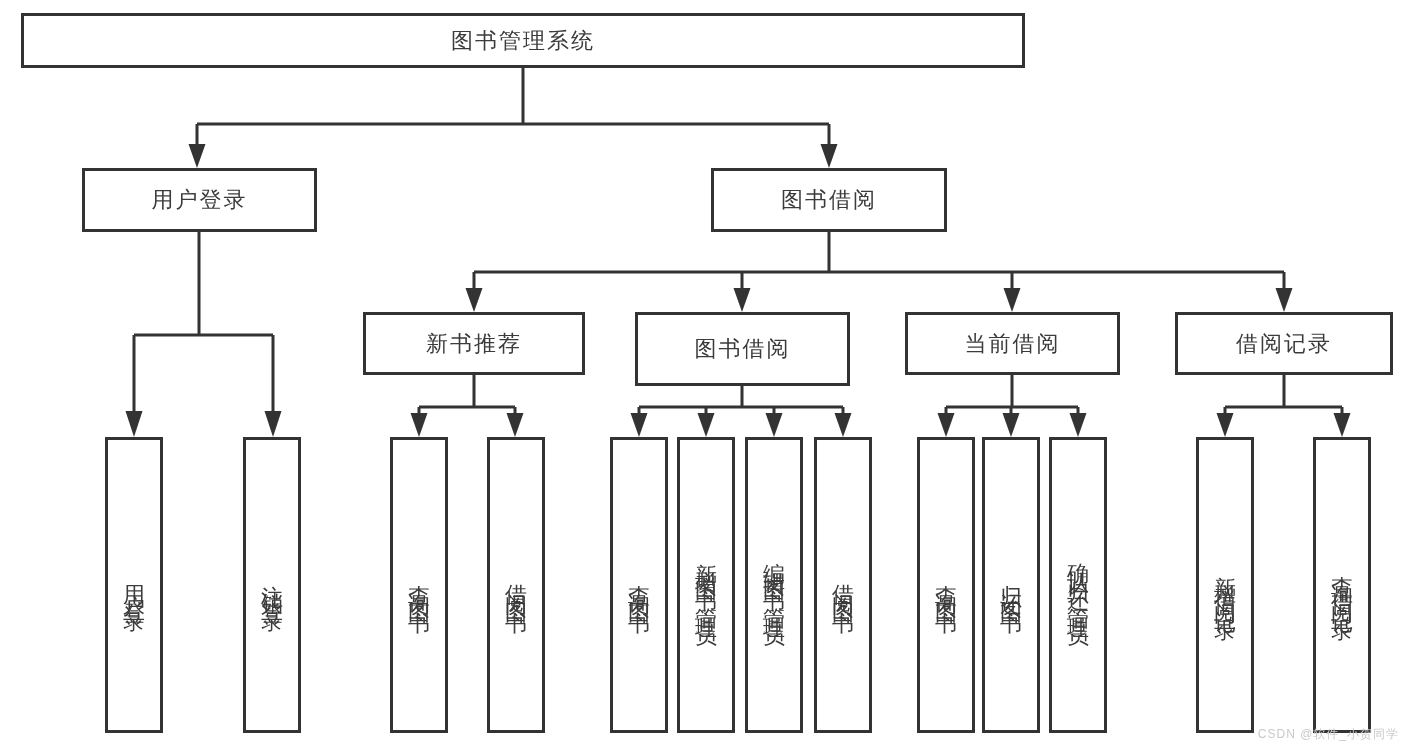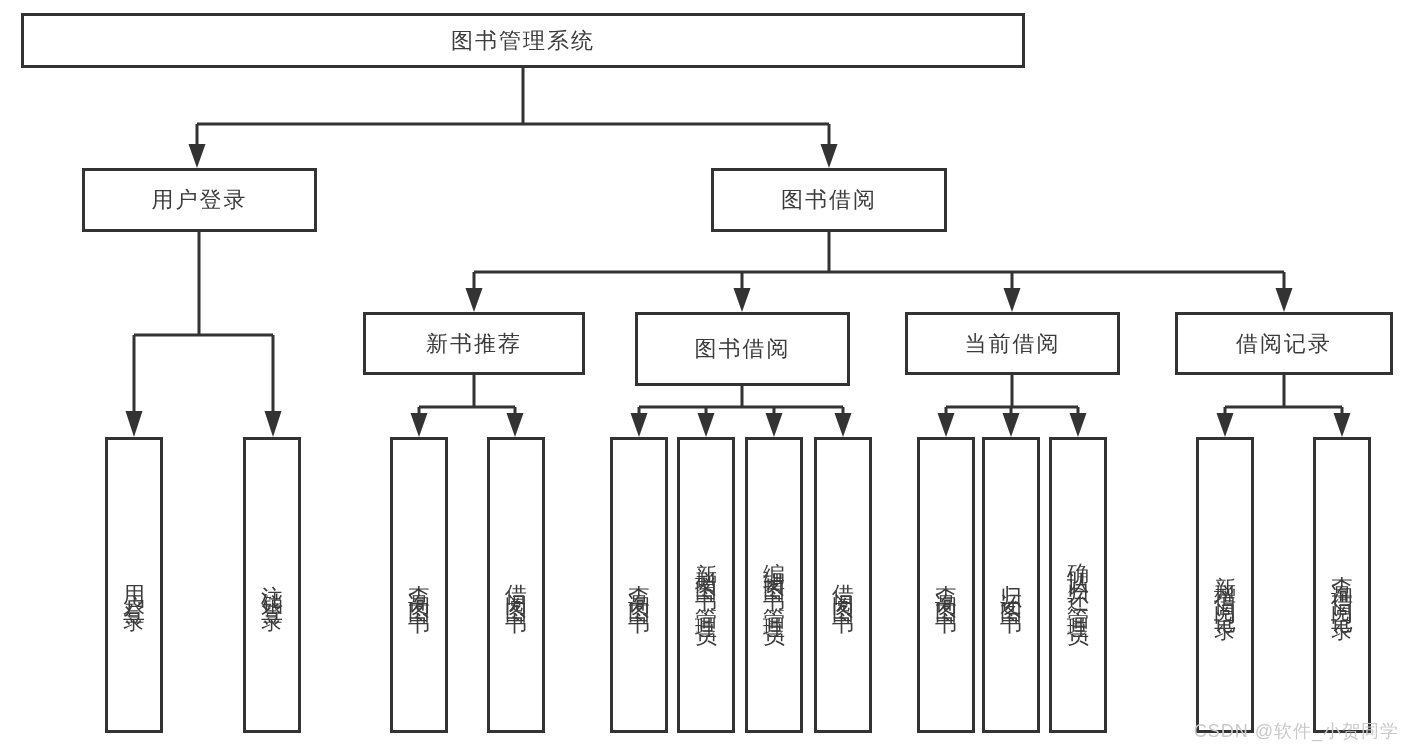--- a/index.html
+++ b/index.html
@@ -56,21 +56,21 @@
   #l-borrow-b{left:814px;}
   #l-query-c{left:917px;}
   #l-return{left:982px;}
   #l-confirm-return{left:1049px;}
   #l-add-record{left:1196px;}
   #l-query-record{left:1313px;}
   .watermark{
     position:absolute;
     right:6px;bottom:4px;
     color:var(--wm);
-    font-size:18px;
+    font-size:12px;
     letter-spacing:1px;
     z-index:5;
     margin-left:32px;
   }
 </style>
 </head>
 <body>
 
 <div class="stage">
 

